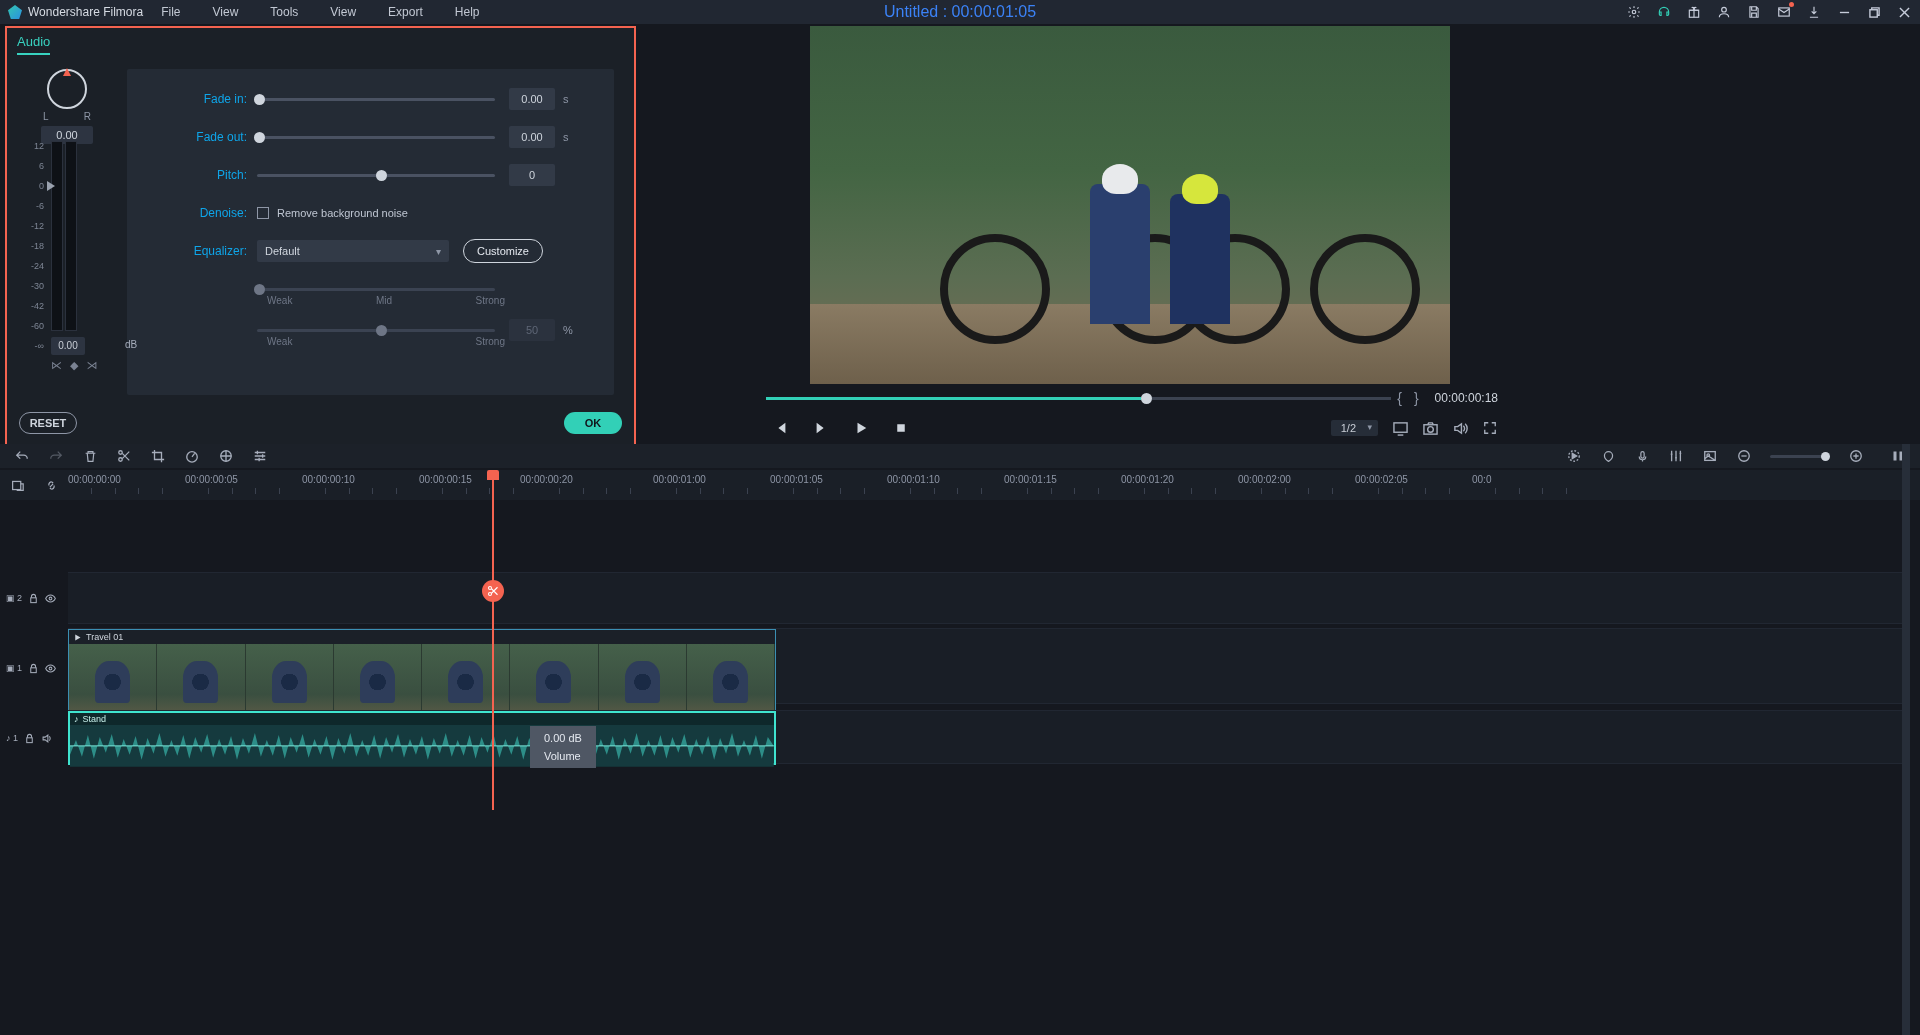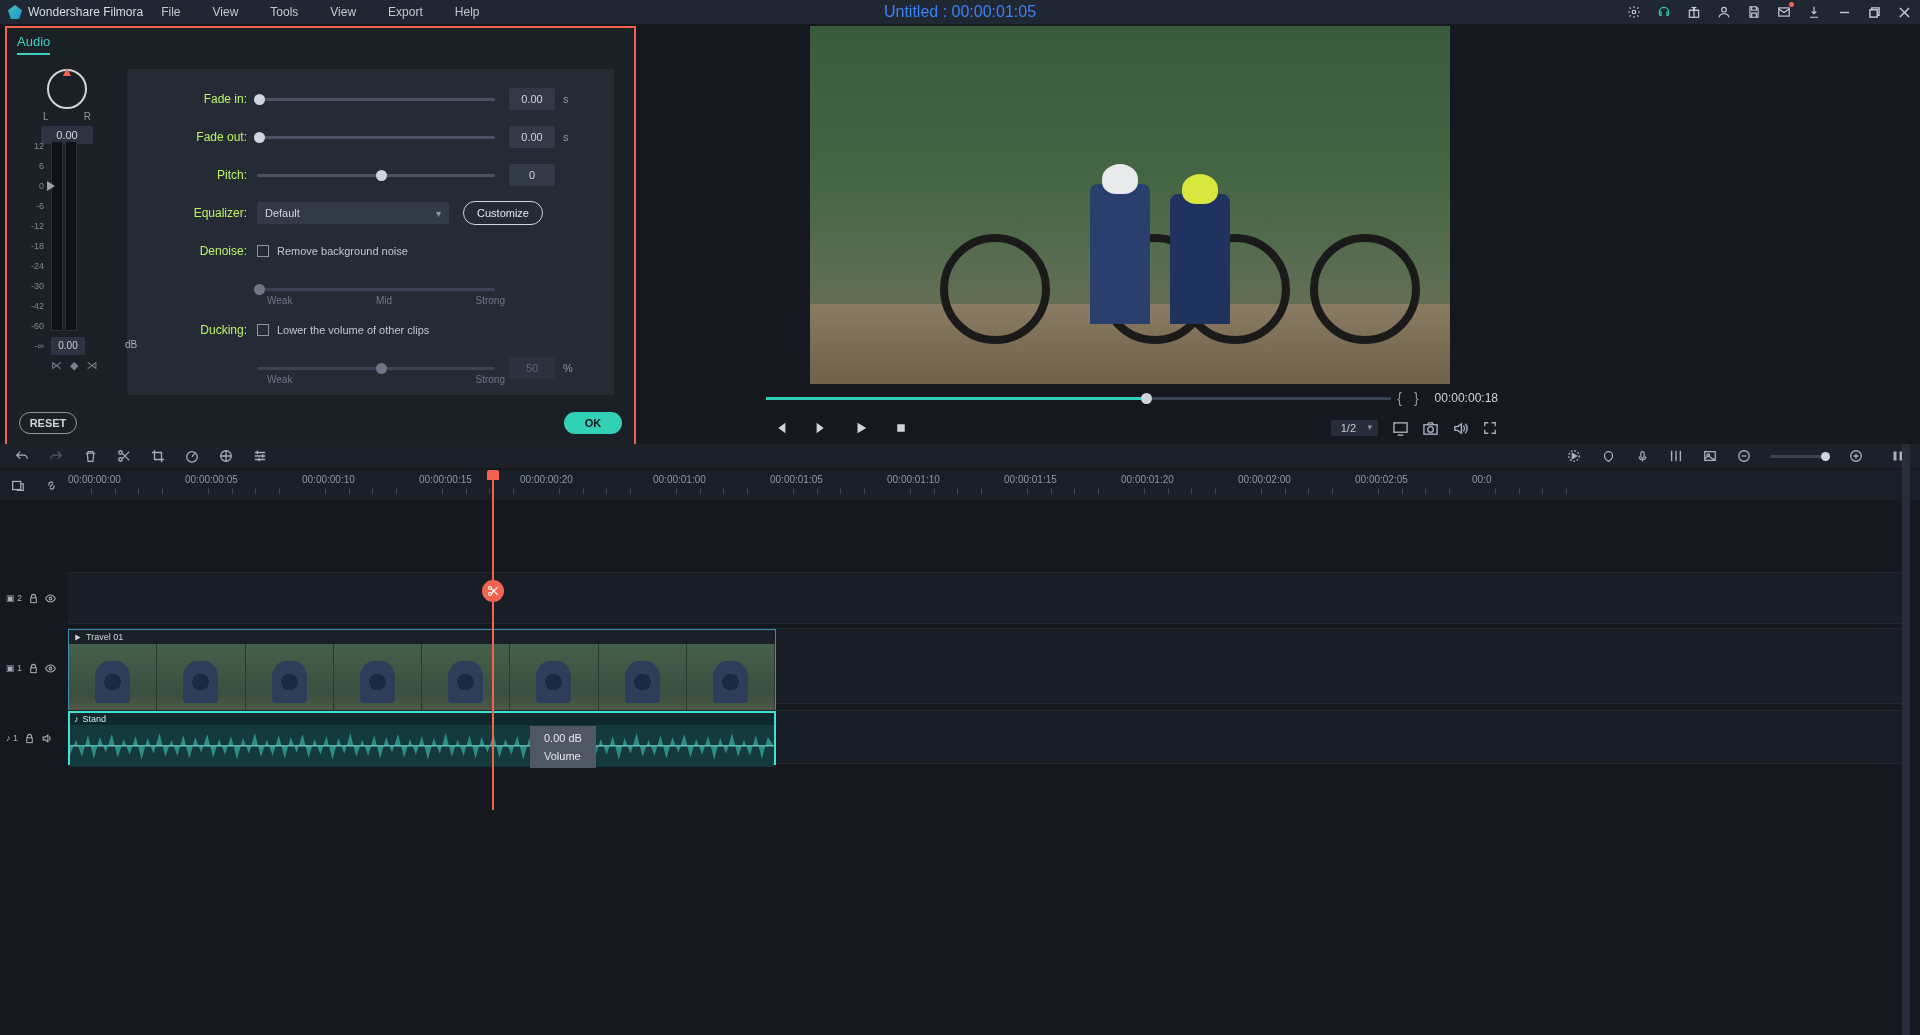--- a/index.html
+++ b/index.html
@@ -31,21 +31,21 @@
 .vu-bars div { width:12px; height:190px; background:#0e1116; border:1px solid #2b313d; position:relative; }
 .vu-marker { position:absolute; left:40px; top:126px; width:8px; height:10px; background:#9aa1ae; clip-path:polygon(0 0,100% 50%,0 100%); }
 .below-vu { position:absolute; left:44px; top:282px; display:flex; flex-direction:column; align-items:center; }
 .db-value { width:34px; height:18px; background:#2d3441; text-align:center; line-height:18px; font-size:10px; border-radius:2px; }
 .db-label { font-size:10px; color:#a6adbb; margin-left:40px; position:absolute; top:284px; left:78px; }
 .keyframes { position:absolute; top:304px; left:44px; display:flex; gap:8px; font-size:11px; color:#7a8292; }
 .keyframes span { cursor:pointer; }
 
 .controls-column { flex:1; background:#242b35; margin:14px 20px 0 0; padding:20px 18px 0 0; border-radius:2px; }
 .ctrl-row { display:flex; align-items:center; margin-bottom:18px; height:20px; }
-.ctrl-label { width:130px; text-align:right; padding-right:10px; font-size:12px; color:#bef264; }
+.ctrl-label { width:130px; text-align:right; padding-right:10px; font-size:12px; color:#0ea5e9; }
 .slider { flex:0 0 238px; height:3px; background:#4a5262; border-radius:2px; position:relative; margin-right:14px; }
 .slider .thumb { position:absolute; top:-4px; width:11px; height:11px; border-radius:50%; background:#cfd5dd; }
 .num-input { width:46px; height:22px; background:#323a47; border:none; color:#cfd5dd; text-align:center; font-size:11px; border-radius:2px; }
 .unit { margin-left:8px; font-size:11px; color:#8e96a6; }
 .select { flex:0 0 192px; height:22px; background:#323a47; display:flex; align-items:center; padding:0 8px; justify-content:space-between; font-size:11px; color:#cfd5dd; border-radius:2px; margin-right:14px; }
 .select .chev { font-size:10px; color:#8e96a6; }
 .btn-outline { width:80px; height:24px; border:1px solid #cfd5dd; border-radius:12px; display:flex; align-items:center; justify-content:center; font-size:11px; color:#e4e8ef; cursor:pointer; }
 .chk { width:12px; height:12px; border:1px solid #8e96a6; margin-right:8px; display:inline-block; vertical-align:middle; }
 .chk-label { font-size:11px; color:#bfc6d2; }
 .sub-labels { display:flex; justify-content:space-between; font-size:10px; color:#6e7686; margin:-10px 0 14px 140px; width:238px; }
@@ -262,48 +262,43 @@
         <span class="unit">s</span>
       </div>
       <div class="ctrl-row">
         <span class="ctrl-label">Pitch:</span>
         <div class="slider">
             <div class="thumb" style="left:50%"></div>
           </div>
         <input class="num-input" value="0" style="">
       </div>
       <div class="ctrl-row">
+        <span class="ctrl-label">Denoise:</span>
+        <span class="chk"></span>
+        <span class="chk-label">Remove background noise</span>
+      </div>
+      <div class="ctrl-row">
         <span class="ctrl-label">Equalizer:</span>
         <div class="select">
             <span>Default</span>
             <span class="chev">▾</span>
           </div>
         <div class="btn-outline">Customize</div>
       </div>
-      <div class="ctrl-row">
-        <span class="ctrl-label">Denoise:</span>
-        <span class="chk"></span>
-        <span class="chk-label">Remove background noise</span>
-      </div>
       <div class="ctrl-row disabled" style="margin-bottom:6px">
         <span class="ctrl-label"></span>
         <div class="slider">
             <div class="thumb" style="left:-3px;background:#6e7686"></div>
           </div>
       </div>
       <div class="sub-labels">
           <span>Weak</span>
           <span>Mid</span>
           <span>Strong</span>
         </div>
-      <div class="ctrl-row">
-        <span class="ctrl-label">Ducking:</span>
-        <span class="chk"></span>
-        <span class="chk-label">Lower the volume of other clips</span>
-      </div>
       <div class="ctrl-row disabled" style="margin-bottom:6px">
         <span class="ctrl-label"></span>
         <div class="slider">
             <div class="thumb" style="left:50%;background:#6e7686"></div>
           </div>
         <input class="num-input" value="50" style="">
         <span class="unit">%</span>
       </div>
       <div class="sub-labels">
           <span>Weak</span>

